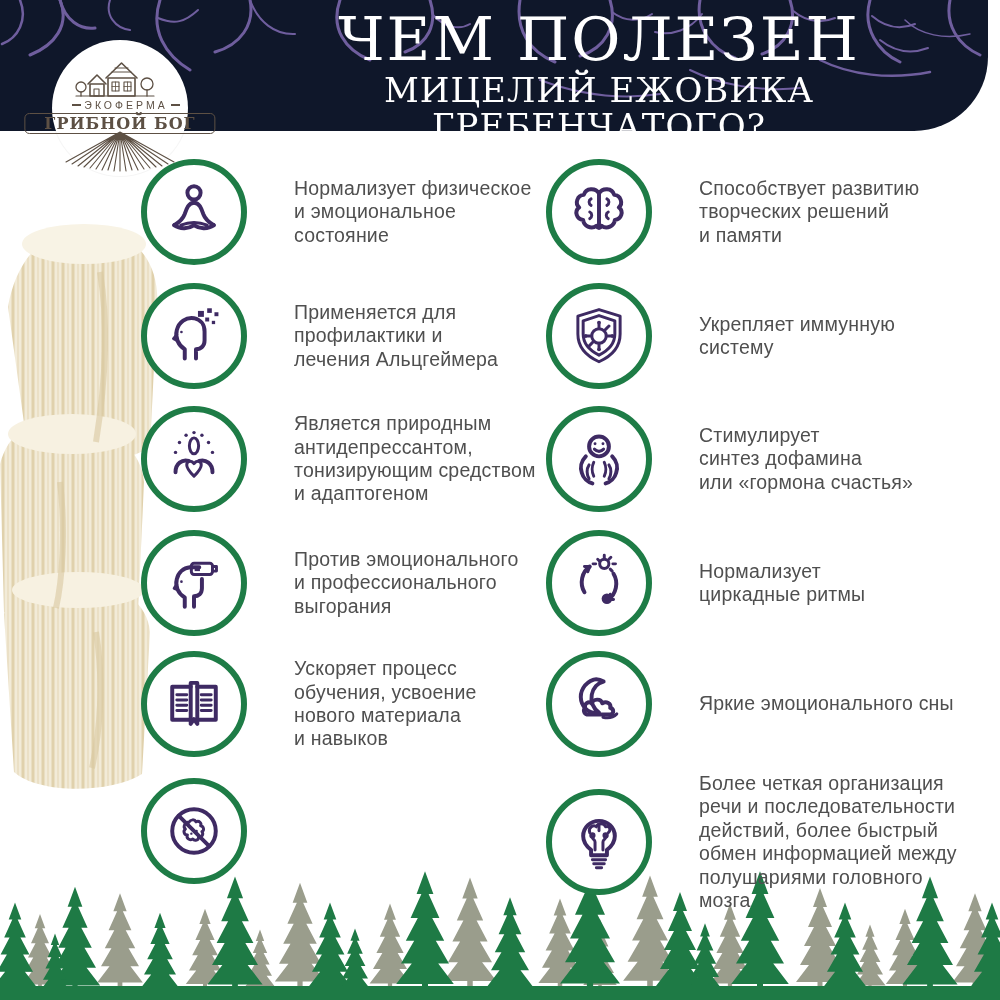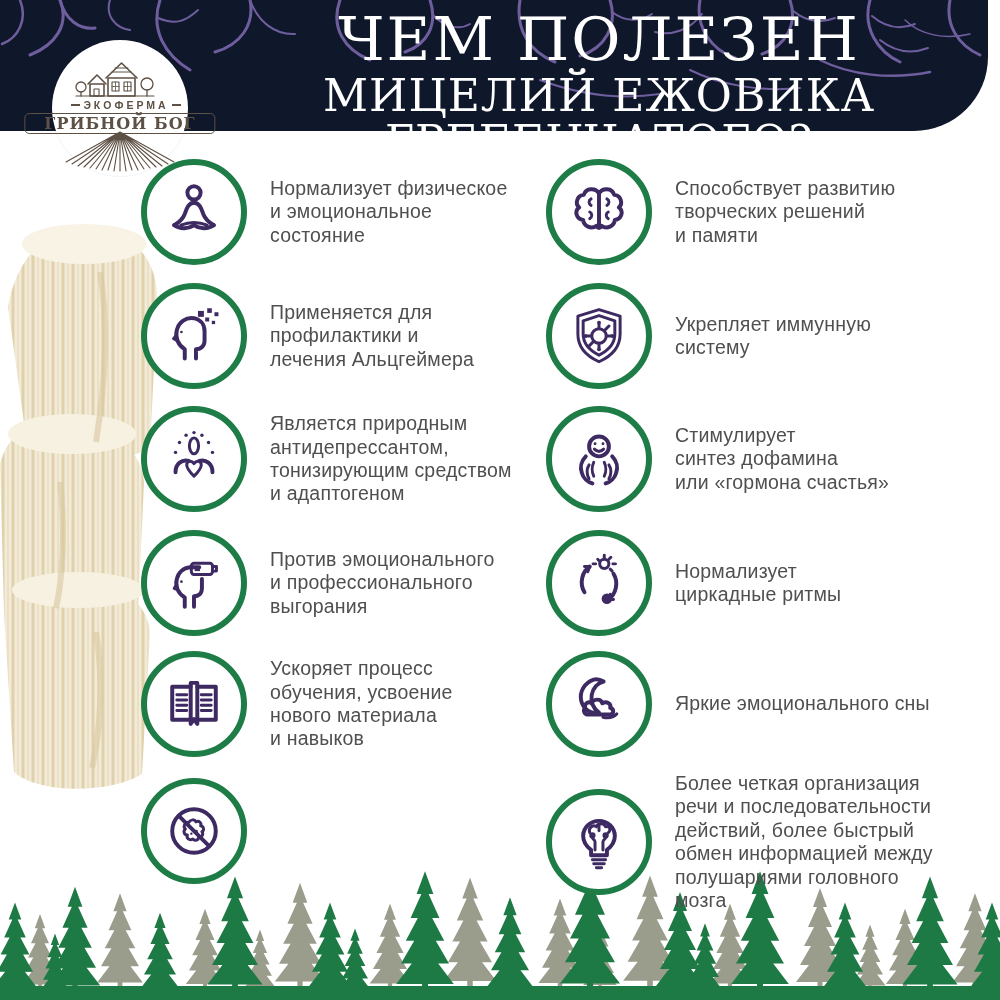--- a/index.html
+++ b/index.html
@@ -11,30 +11,30 @@
   .header{
     position:absolute;left:0;top:0;width:988px;height:131px;
     background:#0f172a;border-radius:0 0 74px 0;z-index:3;
   }
   .header svg.roots{position:absolute;left:0;top:0;width:100%;height:100%;border-radius:0 0 74px 0;}
   .title-wrap{
     position:absolute;left:235px;right:25px;top:8px;text-align:center;color:#ffffff;
     font-family:"DejaVu Serif",serif;z-index:4;
   }
   .title-line1{font-size:60px;line-height:1.05;letter-spacing:2px;font-weight:500;}
-  .title-line2{font-size:44px;line-height:1.05;letter-spacing:1px;margin-top:2px;font-weight:500;}
+  .title-line2{font-size:34px;line-height:1.05;letter-spacing:1px;margin-top:2px;font-weight:500;}
   
   .logo{
     position:absolute;left:52px;top:40px;width:136px;height:136px;background:#ffffff;
     border-radius:50%;z-index:6;box-shadow:0 0 0 1px rgba(0,0,0,0.04);
   }
   .logo svg{position:absolute;left:0;top:0;width:136px;height:136px;}
   .logo-type{
     position:absolute;left:0;right:0;top:59px;text-align:center;color:#5D5044;
-    font-size:10.5px;font-weight:bold;letter-spacing:3px;padding-left:12px;
+    font-size:10.5px;font-weight:normal;letter-spacing:3px;padding-left:12px;
   }
   .logo-type .dash{display:inline-block;width:9px;height:2px;background:#5D5044;vertical-align:middle;margin:0 3px 2px 3px;}
   .logo-name-box{
     position:absolute;left:50%;transform:translateX(-50%);top:73px;
     border:1.6px solid #5D5044;border-radius:5px;padding:0 19px;white-space:nowrap;
   }
   .logo-name{
     font-family:"DejaVu Serif",serif;font-size:16px;font-weight:bold;color:#5D5044;letter-spacing:1px;
   }
   
@@ -42,21 +42,21 @@
   
   .item{position:absolute;display:flex;align-items:center;gap:23px;z-index:4;}
   .icon-circle{
     flex:0 0 auto;width:94px;height:94px;border:6px solid #1E7C46;border-radius:50%;
     background:#ffffff;display:flex;align-items:center;justify-content:center;
   }
   svg.icon{width:66px;height:66px;stroke:#3E2A63;fill:none;stroke-width:6;stroke-linecap:round;stroke-linejoin:round;}
   svg.icon .thin{stroke-width:4.5;}
   svg.icon .f{fill:#3E2A63;stroke:none;}
   .item-text{
-    font-size:19.5px;line-height:1.2;color:#4F4F4F;white-space:pre-line;letter-spacing:0.2px;
+    font-size:19.5px;line-height:1.2;color:#4F4F4F;white-space:pre-line;letter-spacing:0.2px;margin-left:24px;
   }
   .col-l{left:141px;width:465px;}
   .col-r{left:546px;width:450px;}
   .row1{top:159px;} .row2{top:283px;} .row3{top:406px;}
   .row4{top:530px;} .row5{top:651px;}
   .row6l{top:778px;} .row6r{top:772px;}
   
   .forest{position:absolute;left:0;bottom:0;width:1000px;height:140px;z-index:2;}
 </style>
 </head>

